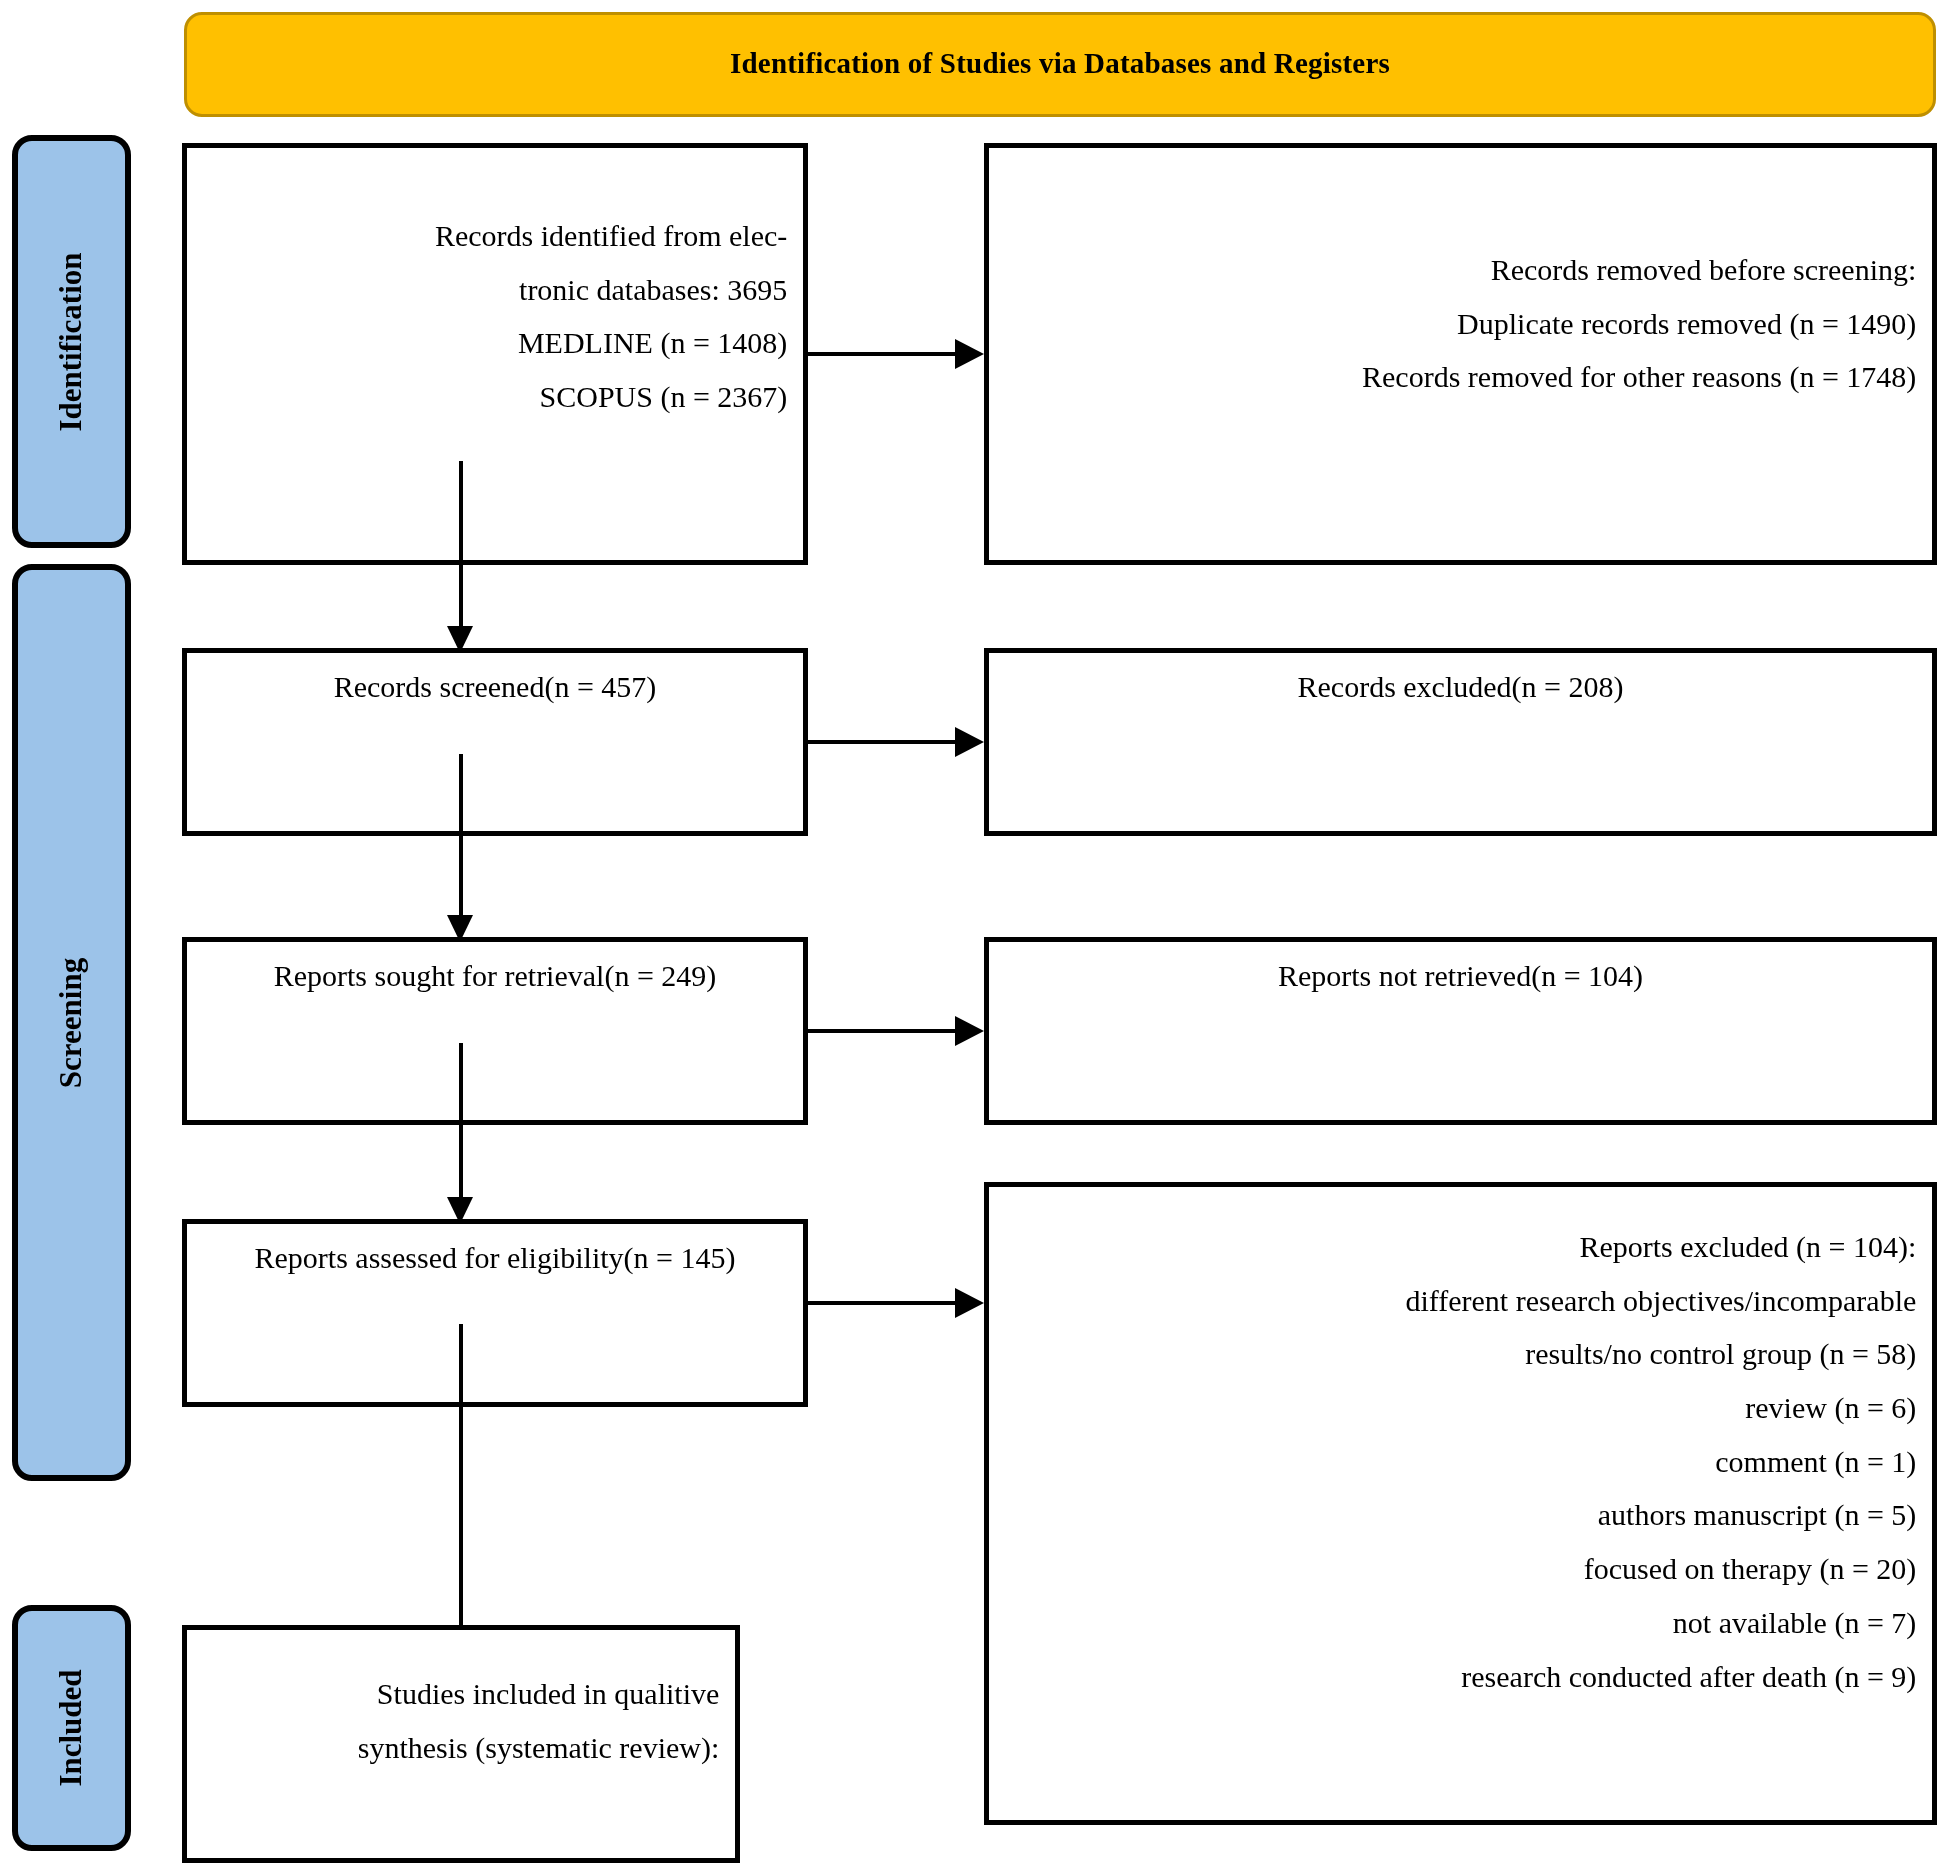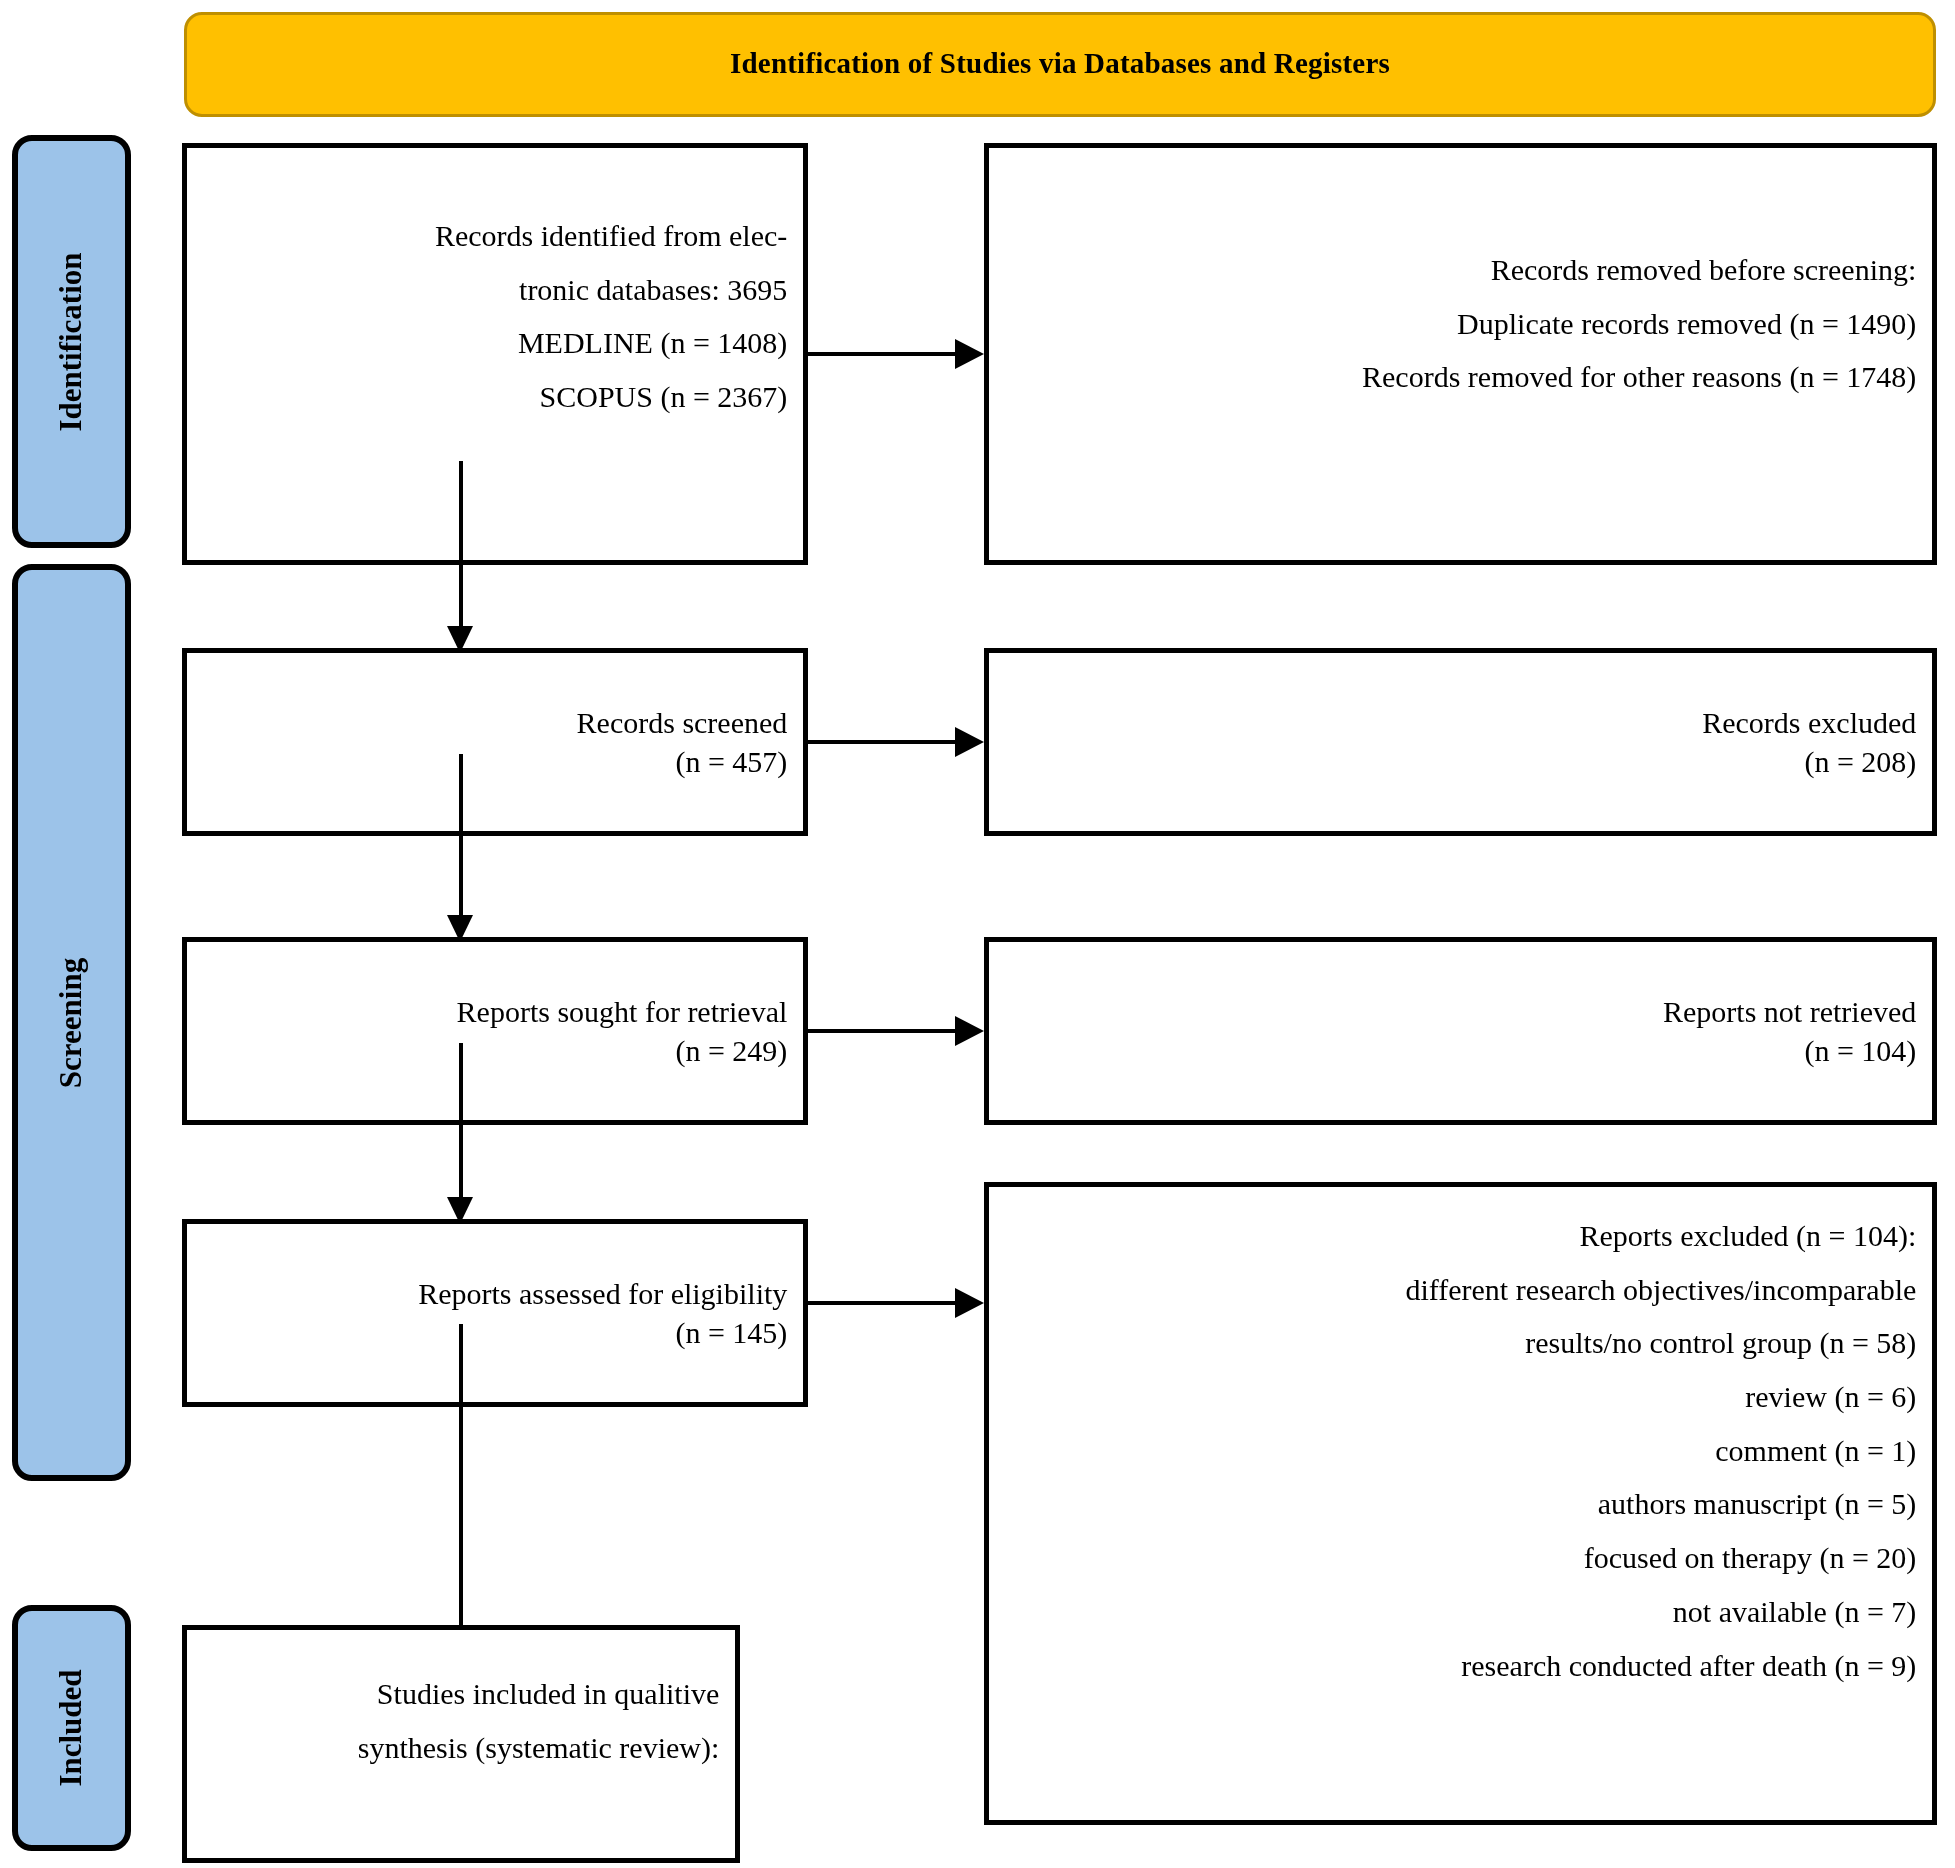--- a/index.html
+++ b/index.html
@@ -41,40 +41,40 @@
   
   .box{
     position:absolute;background:#ffffff;border:5.8px solid #000;
     box-sizing:border-box;
   }
   .box-inner{
     position:absolute;left:0;right:0;top:0;bottom:0;
     padding:13.6px 15.7px;
     font-size:30px;line-height:1.30;
   }
-  .box-inner.mid{display:flex;flex-direction:column;justify-content:center;}
+  .box-inner.mid{display:flex;flex-direction:row;justify-content:center;}
   .ln{white-space:pre-wrap;text-align:right;}
   .ind1{padding-left:58px;}
   .ind2{padding-left:67px;}
 
   
   #box-identified     {left:182px; top:143px;  width:626px; height:422px;}
   #box-removed        {left:984px;top:143px;  width:953px; height:422px;}
   #box-screened       {left:182px; top:648px; width:626px; height:188px;}
   #box-excluded       {left:984px;top:648px; width:953px; height:188px;}
   #box-sought         {left:182px; top:937px; width:626px; height:188px;}
   #box-notretrieved   {left:984px;top:937px; width:953px; height:188px;}
   #box-assessed       {left:182px; top:1219px; width:626px; height:188px;}
   #box-reportsexcluded{left:984px;top:1182px; width:953px; height:643px;}
   #box-included       {left:182px; top:1625px; width:558px; height:238px;}
 
   
   #box-identified .box-inner{padding-top:68px;}
   #box-removed .box-inner{padding-top:102px;}
-  #box-reportsexcluded .box-inner{padding-top:29px;}
+  #box-reportsexcluded .box-inner{padding-top:40px;}
   #box-included .box-inner{padding-top:44px;}
   #box-identified .ln,#box-removed .ln,
   #box-reportsexcluded .ln,#box-included .ln{margin-bottom:14.7px;}
 
   
   .v-line{position:absolute;width:3.7px;background:#000;}
   .h-line{position:absolute;height:4.2px;background:#000;}
   .arrow-down{
     position:absolute;width:0;height:0;
     border-left:13.6px solid transparent;border-right:13.6px solid transparent;

